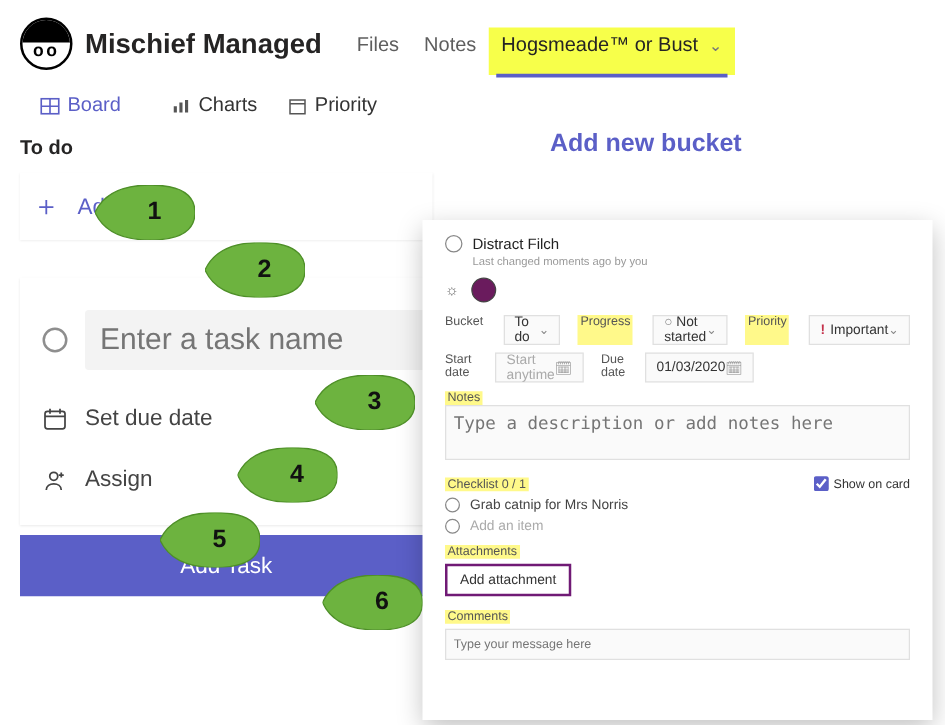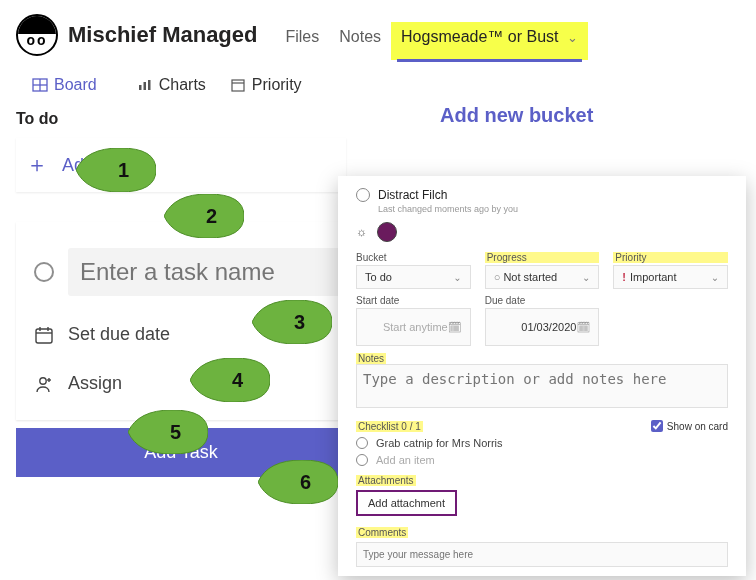--- a/index.html
+++ b/index.html
@@ -47,26 +47,26 @@
   .callout .num { position:absolute; left:42px; top:50%; transform:translateY(-50%); font-weight:700; font-size:20px; color:#111; }
 
   
   .panel { position:absolute; top:176px; left:338px; width:408px; height:400px; background:#fff; box-shadow: 0 6px 20px rgba(0,0,0,0.25); font-size:11px; color:#555; padding:12px 18px; overflow:hidden; }
   .panel .title-row { display:flex; align-items:center; gap:8px; }
   .panel .ptitle { font-size:12px; color:#222; }
   .panel .meta { font-size:9px; color:#999; margin:2px 0 8px 22px; }
   .panel .assignee-row { display:flex; align-items:center; gap:10px; margin:2px 0 10px 0; }
   .mini-avatar { width:20px; height:20px; border-radius:50%; background:#6a1b5d; border:1px solid #444; }
   .fld-row { display:flex; gap:14px; margin-bottom:6px; }
-  .fld { flex:1; display:flex; flex-direction:column; gap:2px; }
+  .fld { flex:1; display:flex; flex-direction:row; gap:16px; }
   .lbl { font-size:10px; color:#555; }
   .hl { background:#fff98a; padding:0 2px; }
   .sel { display:flex; align-items:center; justify-content:space-between; border:1px solid #e0e0e0; background:#fafafa; padding:4px 8px; font-size:11px; color:#333; height:24px; }
   .sel .chv { color:#888; font-size:10px; }
-  .datebox { display:flex; align-items:center; justify-content:flex-end; border:1px solid #e0e0e0; background:#fafafa; padding:4px 8px; font-size:11px; color:#666; height:38px; }
+  .datebox { display:flex; align-items:center; justify-content:flex-end; border:1px solid #e0e0e0; background:#fafafa; padding:4px 8px; font-size:11px; color:#666; height:24px; }
   .cal { color:#888; }
   .notes-area { width:100%; height:44px; border:1px solid #e0e0e0; background:#fafafa; font-size:14px; color:#aaa; padding:6px; resize:none; margin-top:0; }
   .chk-row { display:flex; justify-content:space-between; align-items:center; margin-top:10px; }
   .chkbox { display:flex; align-items:center; gap:4px; font-size:10px; color:#333; }
   .chkbox input { width:12px; height:12px; accent-color:#5b5fc7; }
   .check-item { display:flex; align-items:center; gap:8px; font-size:11px; color:#444; margin:5px 0; }
   .sm-radio { width:12px; height:12px; border:1.5px solid #888; border-radius:50%; }
   .attach-btn { display:inline-block; border:2px solid #701a75; padding:5px 10px; font-size:11px; color:#333; margin-top:4px; background:#fff; }
   .comment-box { width:100%; border:1px solid #e0e0e0; background:#fafafa; font-size:10px; color:#aaa; padding:6px; margin-top:4px; }
   .prio-important { color:#333; }

